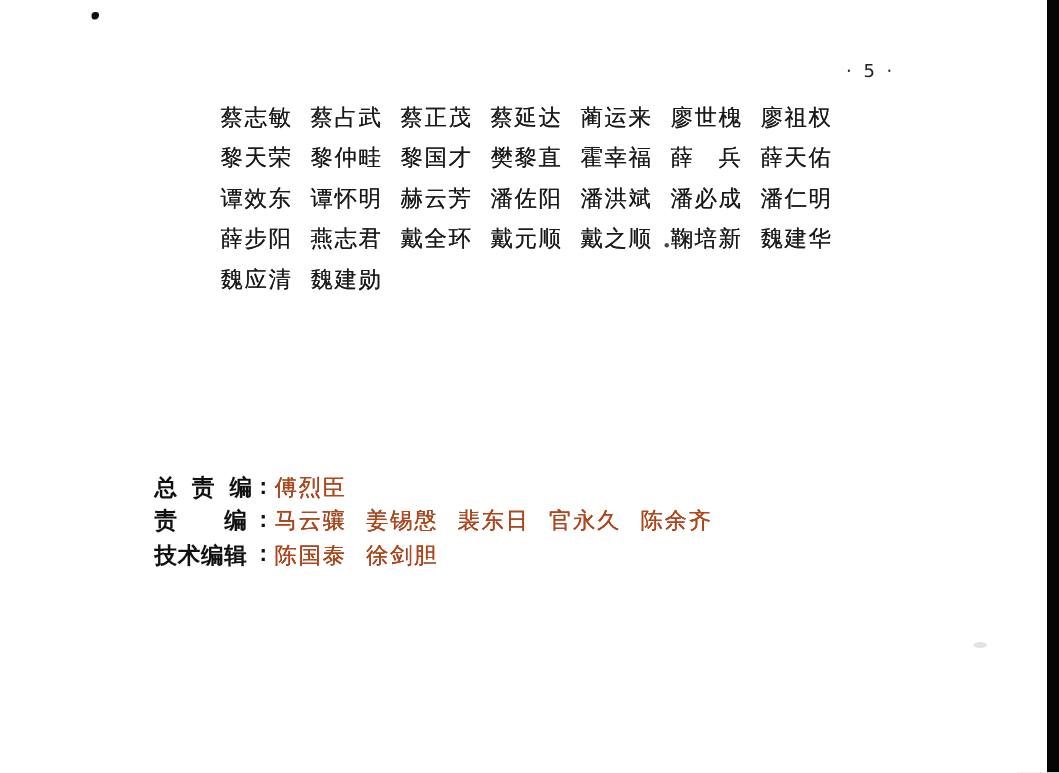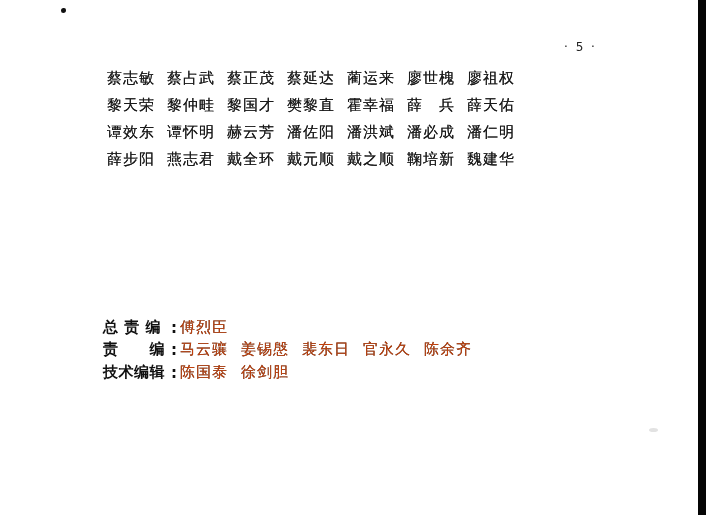--- a/index.html
+++ b/index.html
@@ -32,34 +32,34 @@
   .pagenum{
     position:absolute;left:564px;top:40px;
     font-size:12px;letter-spacing:2px;color:#222;
     white-space:pre;
   }
   
   .names{
     position:absolute;left:107px;top:65px;
   }
   .name-row{
-    display:flex;height:27px;align-items:flex-end;
+    display:flex;height:27px;align-items:flex-end;margin-left:40px;
   }
   .name-item{
     display:inline-block;width:49px;margin-right:11px;
     font-size:15px;line-height:27px;letter-spacing:1px;
     white-space:pre;color:#1a1a1a;
     text-shadow:0 0 0.4px #333;
   }
   
   .credits{
     position:absolute;left:103px;top:314px;
   }
   .credit-row{
-    display:flex;height:22.5px;align-items:flex-end;
+    display:flex;height:22.5px;align-items:center;font-family:Liberation Mono, monospace;
   }
   .credit-label{
     display:inline-block;width:68px;
     font-size:15px;font-weight:bold;white-space:pre;
     color:#111;letter-spacing:0.5px;
   }
   .credit-colon{
     font-size:15px;font-weight:bold;margin-right:3px;color:#111;
   }
   .credit-name{
@@ -105,20 +105,24 @@
       </div>
       <div class="name-row">
         <span class="name-item">薛步阳</span>
         <span class="name-item">燕志君</span>
         <span class="name-item">戴全环</span>
         <span class="name-item">戴元顺</span>
         <span class="name-item">戴之顺</span>
         <span class="name-item">鞠培新</span>
         <span class="name-item">魏建华</span>
       </div>
+      <div class="name-row">
+        <span class="name-item">魏应清</span>
+        <span class="name-item">魏建勋</span>
+      </div>
     </div>
 
   <div class="credits">
       <div class="credit-row">
         <span class="credit-label">总 责 编</span>
         <span class="credit-colon">:</span>
         <span class="credit-name">傅烈臣</span>
       </div>
       <div class="credit-row">
         <span class="credit-label">责　　编</span>

